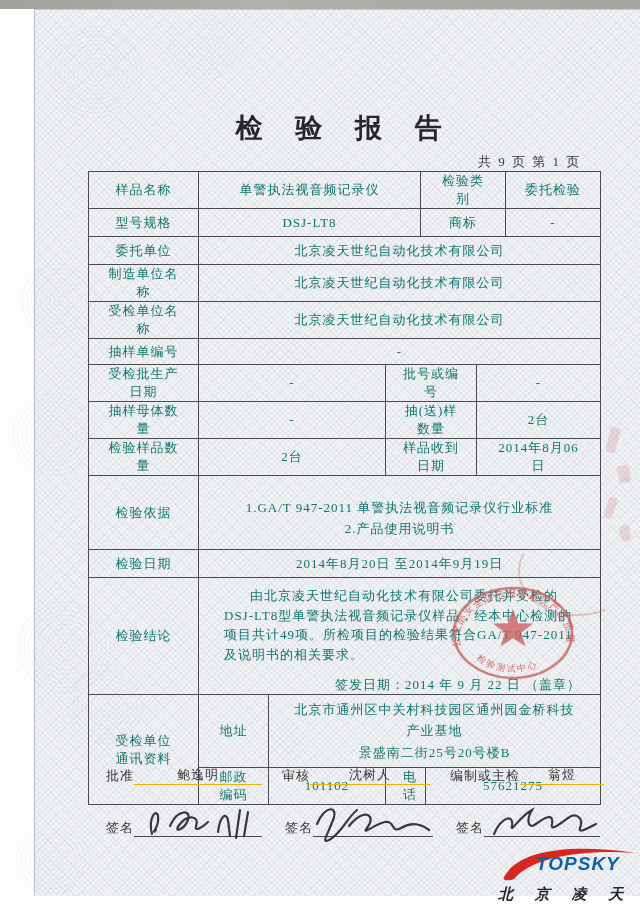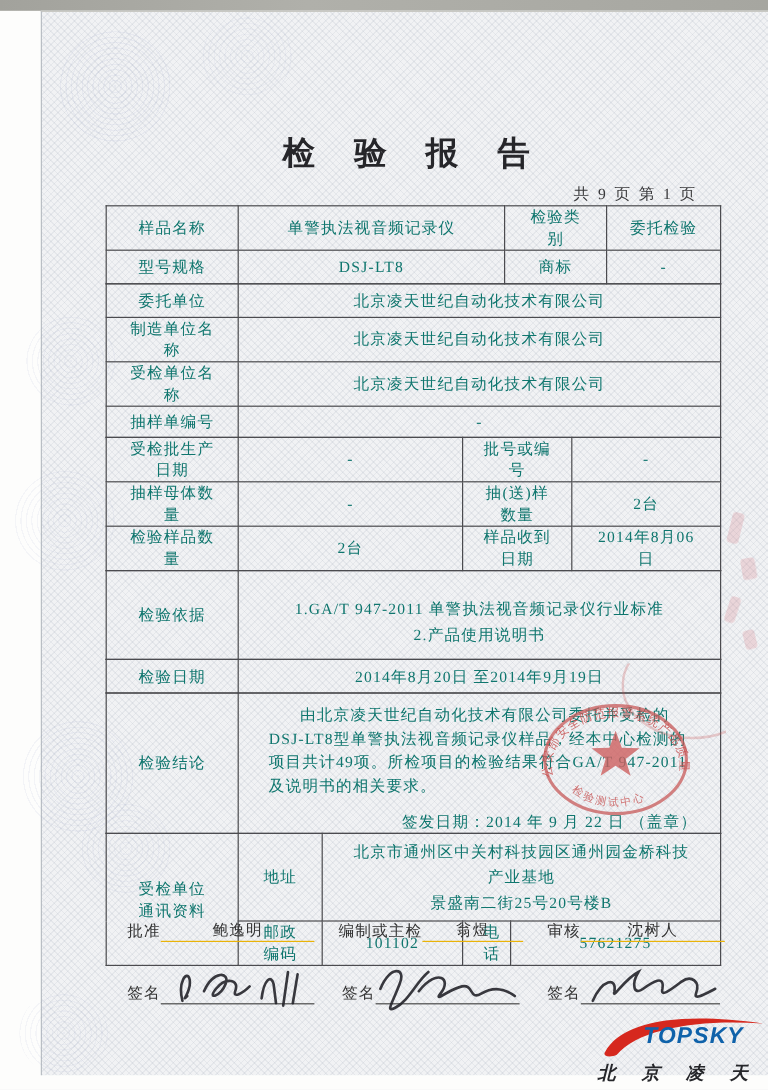--- a/index.html
+++ b/index.html
@@ -248,26 +248,26 @@
     <div class="frag-bar" style="left:4px;top:72px;width:9px;height:22px;transform:rotate(18deg);"></div>
     <div class="frag-bar" style="left:18px;top:100px;width:10px;height:16px;transform:rotate(-14deg);"></div>
   </div>
 
   <div class="sig-row sig-row1">
     <div class="sig-group">
       <span class="sig-label">批准</span>
       <span class="uline" style="width:128px;">鲍逸明</span>
     </div>
     <div class="sig-group">
+      <span class="sig-label">审核</span>
+      <span class="uline" style="width:120px;">沈树人</span>
+    </div>
+    <div class="sig-group">
       <span class="sig-label">编制或主检</span>
       <span class="uline" style="width:84px;">翁煜</span>
-    </div>
-    <div class="sig-group">
-      <span class="sig-label">审核</span>
-      <span class="uline" style="width:120px;">沈树人</span>
     </div>
   </div>
 
   <div class="sig-row sig-row2">
     <div class="sig-group">
       <span class="sig-label">签名</span>
       <span class="sig-line" style="width:128px;">
         <svg width="128" height="44" viewBox="0 0 128 44">
           <path d="M18,34 C14,18 22,8 24,16 C26,26 16,36 22,30 M36,26 C44,8 58,10 54,20 C50,30 38,34 46,24 C54,14 66,16 62,26 C60,32 68,28 74,22 M84,32 C86,16 92,12 94,20 L96,36 M106,10 L102,38 M114,12 L110,36" fill="none" stroke="#23232a" stroke-width="2.2" stroke-linecap="round" opacity="0.9"></path>
         </svg>

